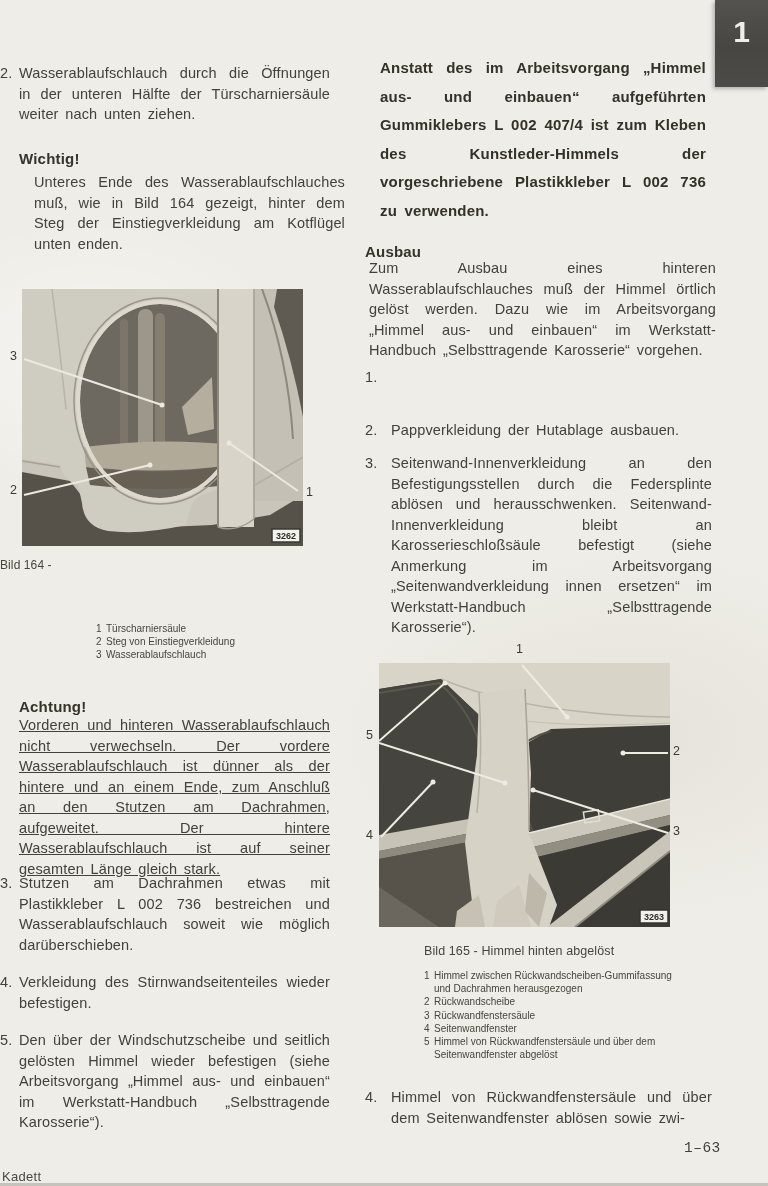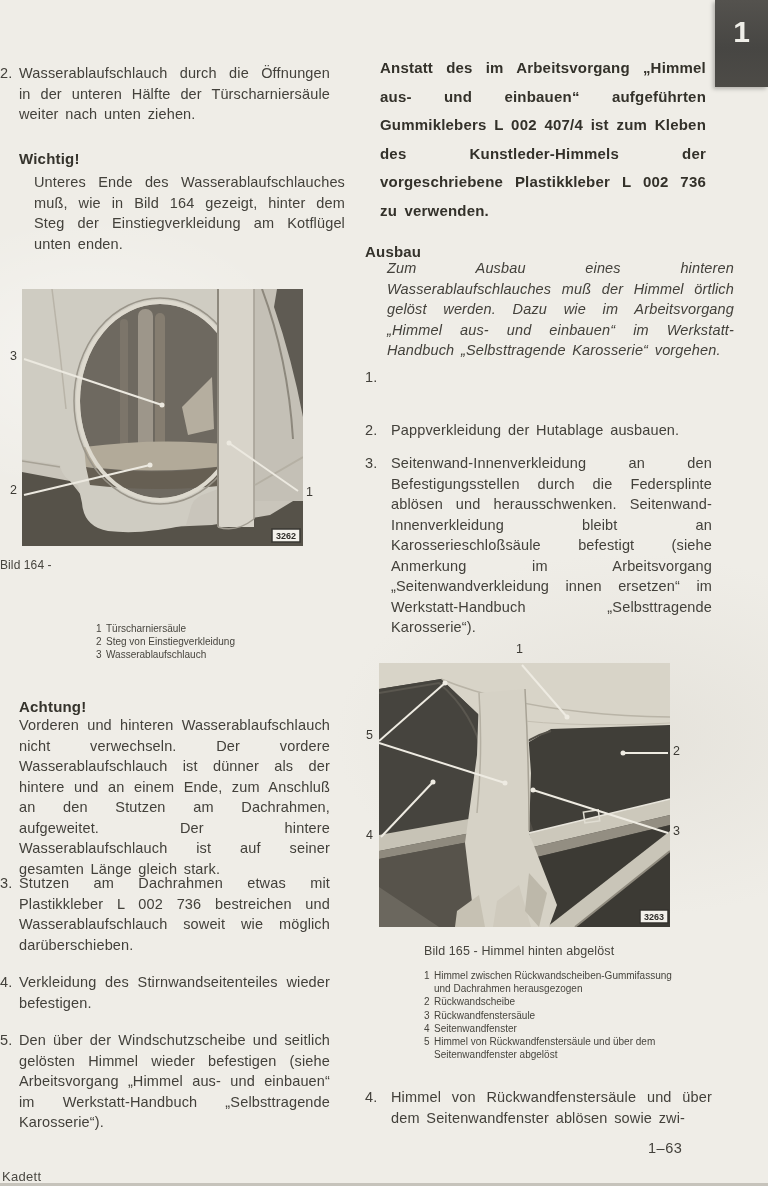--- a/index.html
+++ b/index.html
@@ -115,39 +115,39 @@
         <span class="n">2</span>
         <span class="t">Steg von Einstiegverkleidung</span>
       </div>
     <div class="row">
         <span class="n">3</span>
         <span class="t">Wasserablaufschlauch</span>
       </div>
   </div>
 
   <div class="abs bold-h" style="left:19px;top:698px;">Achtung!</div>
-  <div class="abs body-txt" style="left:19px;top:715px;width:311px;">Vorderen und hinteren Wasserablaufschlauch nicht verwechseln. Der vordere Wasserablaufschlauch ist dünner als der hintere und an einem Ende, zum Anschluß an den Stutzen am Dachrahmen, aufgeweitet. Der hintere Wasserablaufschlauch ist auf seiner gesamten Länge gleich stark.</div>
+  <div class="abs body-txt" style="left:19px;top:715px;width:311px;text-decoration:underline;">Vorderen und hinteren Wasserablaufschlauch nicht verwechseln. Der vordere Wasserablaufschlauch ist dünner als der hintere und an einem Ende, zum Anschluß an den Stutzen am Dachrahmen, aufgeweitet. Der hintere Wasserablaufschlauch ist auf seiner gesamten Länge gleich stark.</div>
 
   <div class="abs item item-l body-txt" style="top:873px;">
     <span class="num">3.</span>
     <span>Stutzen am Dachrahmen etwas mit Plastikkleber L 002 736 bestreichen und Wasserablaufschlauch soweit wie möglich darüberschieben.</span>
   </div>
   <div class="abs item item-l body-txt" style="top:972px;">
     <span class="num">4.</span>
     <span>Verkleidung des Stirnwandseitenteiles wieder befestigen.</span>
   </div>
   <div class="abs item item-l body-txt" style="top:1030px;">
     <span class="num">5.</span>
     <span>Den über der Windschutzscheibe und seitlich gelösten Himmel wieder befestigen (siehe Arbeitsvorgang „Himmel aus- und einbauen“ im Werkstatt-Handbuch „Selbsttragende Karosserie“).</span>
   </div>
 
   <div class="abs notice" style="left:380px;top:54px;width:326px;">Anstatt des im Arbeitsvorgang „Himmel aus- und einbauen“ aufgeführten Gummiklebers L 002 407/4 ist zum Kleben des Kunstleder-Himmels der vorgeschriebene Plastikkleber L 002 736 zu verwenden.</div>
 
   <div class="abs bold-h" style="left:365px;top:243px;text-align:right;">Ausbau</div>
-  <div class="abs body-txt" style="left:387px;top:258px;width:347px;font-style:italic;">Zum Ausbau eines hinteren Wasserablaufschlauches muß der Himmel örtlich gelöst werden. Dazu wie im Arbeitsvorgang „Himmel aus- und einbauen“ im Werkstatt-Handbuch „Selbsttragende Karosserie“ vorgehen.</div>
+  <div class="abs body-txt" style="left:369px;top:258px;width:347px;">Zum Ausbau eines hinteren Wasserablaufschlauches muß der Himmel örtlich gelöst werden. Dazu wie im Arbeitsvorgang „Himmel aus- und einbauen“ im Werkstatt-Handbuch „Selbsttragende Karosserie“ vorgehen.</div>
 
   <div class="abs item item-r body-txt" style="top:367px;">
     <span class="num">1.</span>
   </div>
   <div class="abs item item-r body-txt" style="top:420px;">
     <span class="num">2.</span>
     <span>Pappverkleidung der Hutablage ausbauen.</span>
   </div>
   <div class="abs item item-r body-txt" style="top:453px;">
     <span class="num">3.</span>
@@ -242,16 +242,16 @@
       </div>
   </div>
 
   <div class="abs item item-r body-txt" style="top:1087px;">
     <span class="num">4.</span>
     <span>Himmel von Rückwandfenstersäule und über dem Seitenwandfenster ablösen sowie zwi-</span>
   </div>
 
   <div class="abs footer-line" style="left:2px;top:1196px;">Ergänzungsseite Januar 1964</div>
   <div class="abs footer-line" style="left:2px;top:1169px;">Kadett</div>
-  <div class="abs page-num" style="left:648px;top:1140px;">1–63</div>
+  <div class="abs page-num" style="left:684px;top:1140px;font-family:Liberation Mono, monospace;">1–63</div>
 
   <div class="bottom-edge"></div>
 </div>
 
 </body></html>

